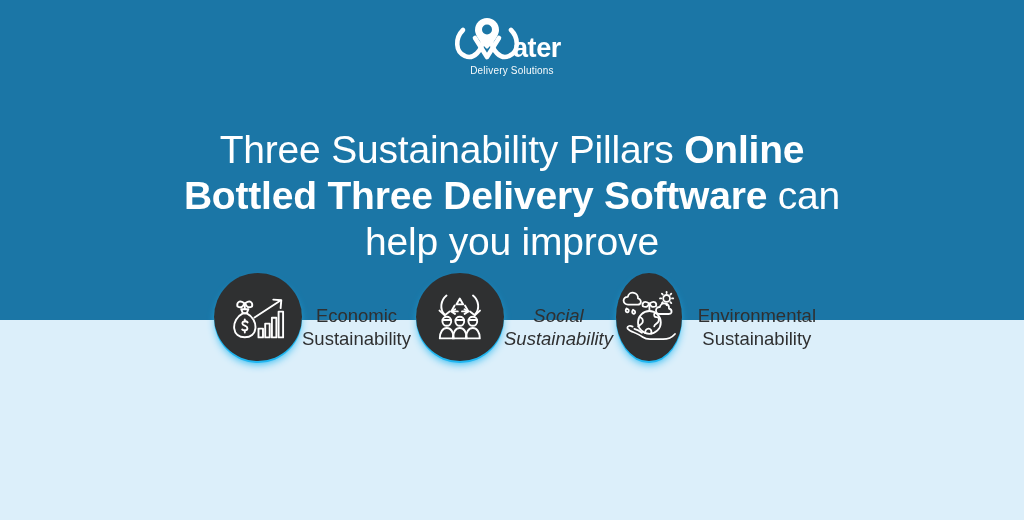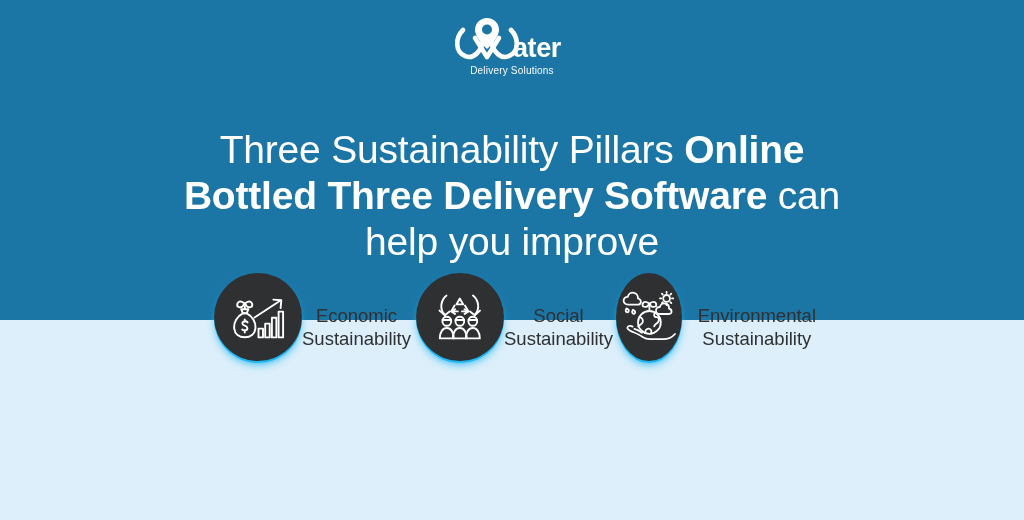--- a/index.html
+++ b/index.html
@@ -54,21 +54,21 @@
   
   .pillars{
     position:absolute;left:0;top:273px;width:1024px;
     display:flex;justify-content:center;align-items:flex-start;
   }
   .pillar{
     display:flex;align-items:center;
     width:200px;
   }
   .pillar-1{margin-left:6px;}
-  .pillar-2{margin-left:2px;}
+  .pillar-2{margin-left:2px;font-style:italic;}
   .pillar-3{margin-left:0px;gap:16px;}
 
   .icon-circle{
     position:relative;
     width:88px;height:88px;border-radius:50%;
     background:#2f3031;
     display:flex;align-items:center;justify-content:center;
     box-shadow:0 5px 9px -2px #21b6f0, 0 2px 0 0 #21b6f0;
   }
   .icon-circle svg{display:block;}

